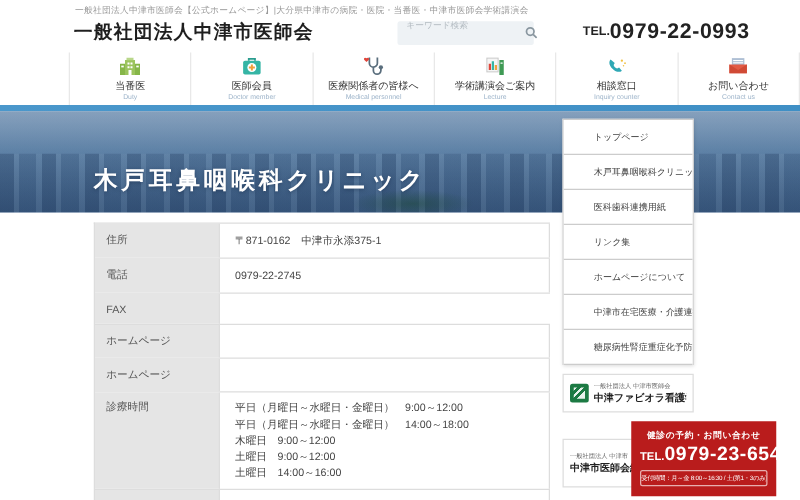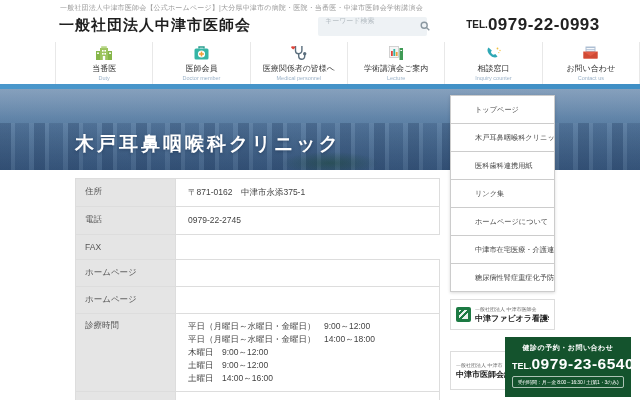--- a/index.html
+++ b/index.html
@@ -56,21 +56,21 @@
   .banner { position:absolute; left:450px; width:105px; background:#fff; border:1px solid #ddd; display:flex; align-items:center; padding:4px 5px; cursor:pointer; }
   .banner-1 { top:299px; height:31px; }
   .banner-2 { top:351px; height:39px; z-index:1; }
   .banner-logo { width:15px; height:15px; background:#1c7a43; margin-right:4px; flex-shrink:0; position:relative; border-radius:2px; }
   .banner-logo::after { content:""; position:absolute; left:3px; top:3px; width:9px; height:9px; background:linear-gradient(135deg,#fff 0 2px,transparent 2px 4px,#fff 4px 6px,transparent 6px 8px,#fff 8px); opacity:0.9; }
   .banner-text { display:flex; flex-direction:column; overflow:hidden; }
   .banner-org { font-size:5px; color:#666; white-space:nowrap; }
   .banner-name { font-size:8px; font-weight:bold; color:#222; white-space:nowrap; margin-top:1px; }
 
   
-  .contact-box { position:absolute; top:337px; left:505px; width:126px; height:60px; background:#14532d; color:#fff; z-index:6; padding:6px 7px 5px; cursor:pointer; }
+  .contact-box { position:absolute; top:337px; left:505px; width:116px; height:60px; background:#b91c1c; color:#fff; z-index:6; padding:6px 7px 5px; cursor:pointer; }
   .cb-heading { font-size:7px; font-weight:bold; text-align:center; letter-spacing:0.5px; white-space:nowrap; }
   .cb-tel { text-align:center; margin-top:2px; white-space:nowrap; }
   .cb-tel-label { font-size:9px; font-weight:bold; }
   .cb-tel-num { font-size:15.5px; font-weight:bold; letter-spacing:0.5px; }
   .cb-hours { margin-top:3px; border:1px solid rgba(255,255,255,0.65); border-radius:2px; font-size:5px; text-align:center; padding:2px 0; white-space:nowrap; overflow:hidden; letter-spacing:-0.2px; }
 </style>
 </head>
 <body>
 
 <div id="page">

